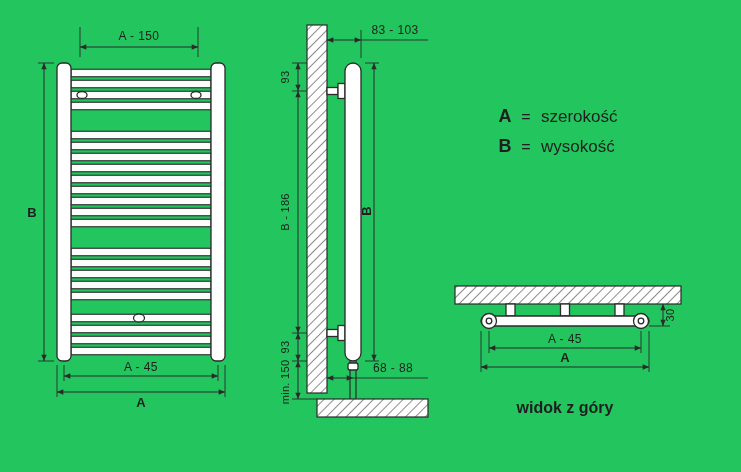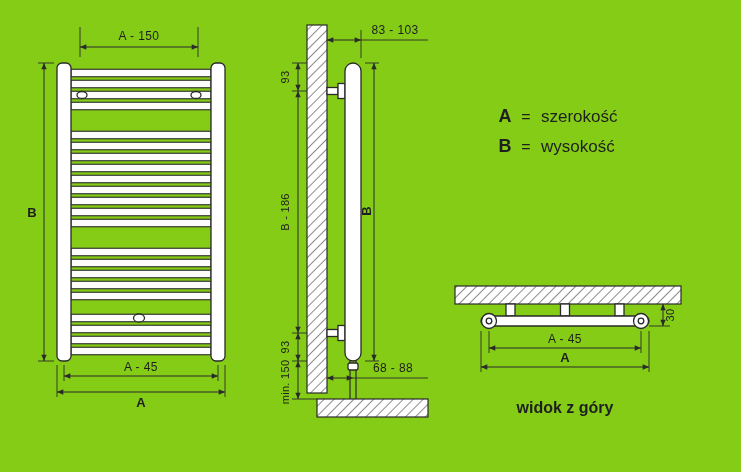--- a/index.html
+++ b/index.html
@@ -1,17 +1,17 @@
 <!DOCTYPE html>
 <html><head>
 <meta charset="utf-8">
 <style>
   html,body{margin:0;padding:0;background:#fff;}
   .canvas{
-    position:relative;width:741px;height:472px;background:#84cc16;
+    position:relative;width:741px;height:472px;background:#22c55e;
     font-family:"Liberation Sans",sans-serif;overflow:hidden;
   }
   svg{display:block;}
   svg text{fill:#1f1f1f;font-family:"Liberation Sans",sans-serif;}
   .dim{font-size:12px;letter-spacing:.4px;}
   .dim-sm{font-size:11px;letter-spacing:.3px;}
   .dim-lg{font-size:13px;font-weight:bold;}
   .legend-sym{font-size:18px;font-weight:bold;}
   .legend-eq{font-size:16px;}
   .legend-word{font-size:17px;}

